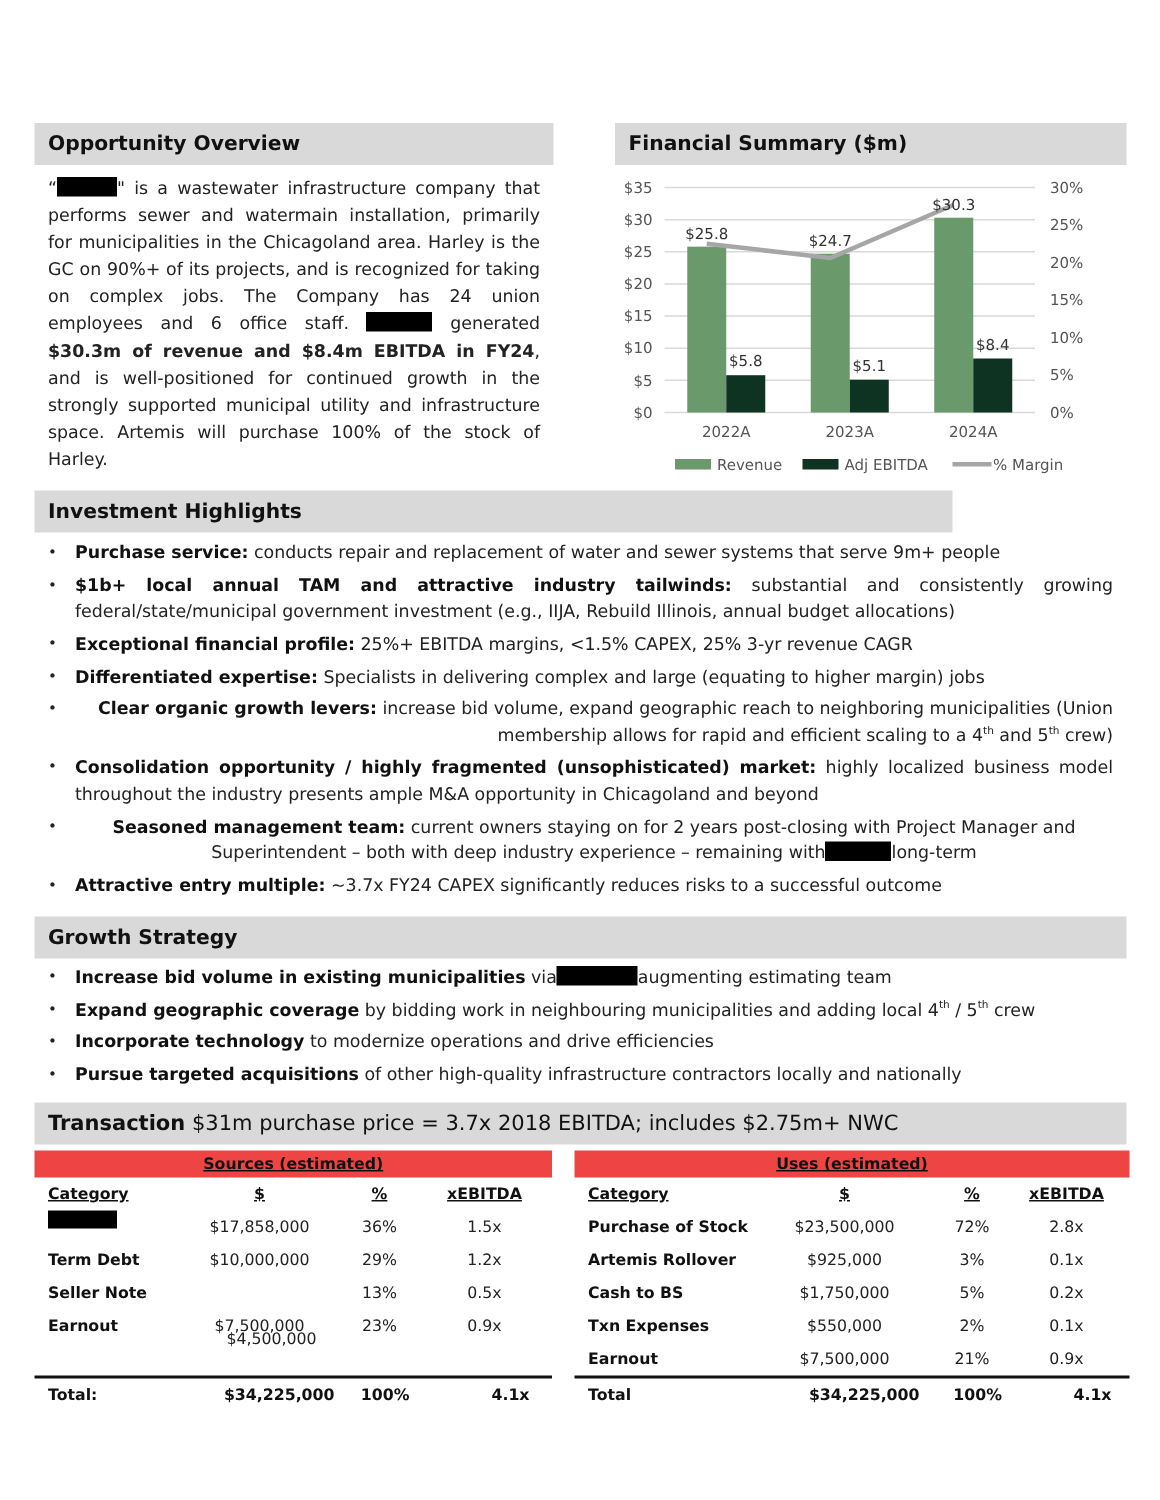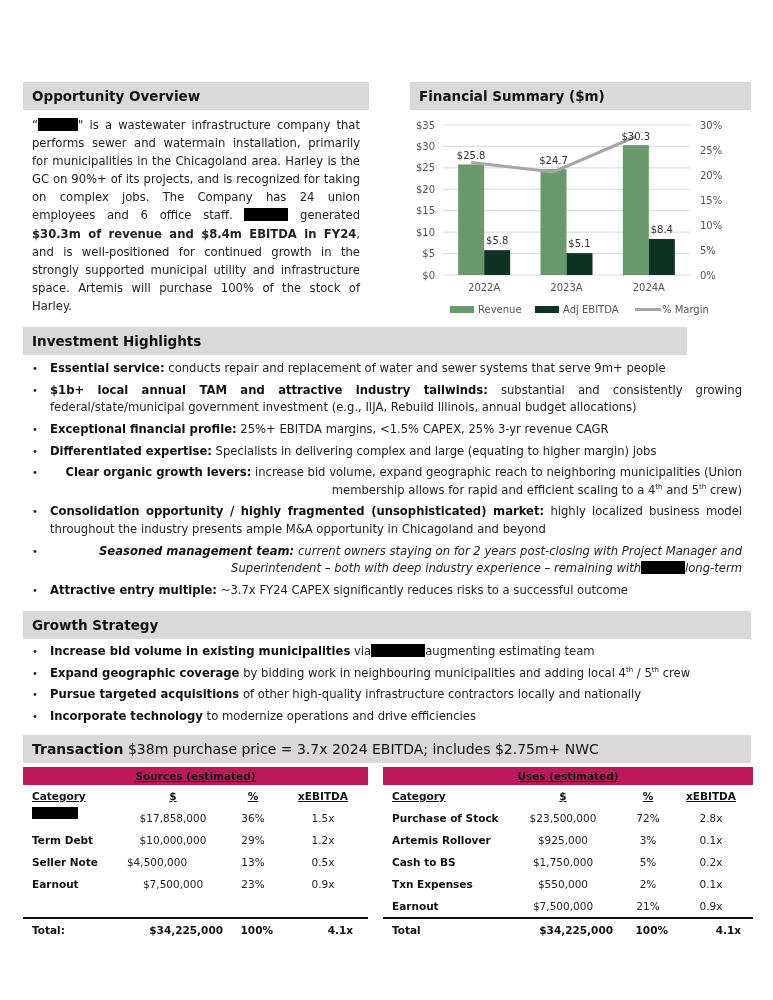--- a/index.html
+++ b/index.html
@@ -27,21 +27,21 @@
   .bullets li {
     position: relative; padding-left: 18px; font-size: 11.6px; line-height: 17.5px;
     color: #222; text-align: justify; margin-bottom: 4.2px;
   }
   .bullets li::before { content: "•"; position: absolute; left: 0; top: 0; font-size: 10px; }
   .bullets b { color: #111; }
   sup { font-size: 7px; vertical-align: 5px; line-height: 0; }
 
   .tbl { position: absolute; top: 767px; }
   .tbl-head {
-    background: #be185d; height: 18px; font-size: 10.5px; font-weight: bold;
+    background: #ef4444; height: 18px; font-size: 10.5px; font-weight: bold;
     text-align: center; line-height: 18px; text-decoration: underline; color: #111;
   }
   .row { position: relative; height: 22px; font-size: 10.5px; line-height: 22px; color: #222; }
   .row span { position: absolute; top: 0; }
   .row .cat { left: 9px; font-weight: bold; color: #111; }
   .row.hdr span { font-weight: bold; text-decoration: underline; color: #111; }
   .row .c { text-align: center; }
   .row.total span { font-weight: bold; color: #111; text-align: right; }
   .rule { height: 2px; background: #111; }
 </style>
@@ -101,46 +101,46 @@
       <text x="230.83333333333331" y="28.14285714285714" text-anchor="middle" class="dlabel">$30.3</text>
       <rect x="45" y="194" width="24" height="7" fill="#6a9a6c"></rect>
       <text x="73" y="201" class="tick">Revenue</text>
       <rect x="130" y="194" width="24" height="7" fill="#0f3322"></rect>
       <text x="158" y="201" class="tick">Adj EBITDA</text>
       <line x1="230" x2="256" y1="197.5" y2="197.5" stroke="#a6a6a6" stroke-width="3"></line>
       <text x="257" y="201" class="tick">% Margin</text>
     </svg>
 </div>
 
-<div class="sec-header" style="left:23px; top:327px; width:664px;">
+<div class="sec-header" style="left:23px; top:327px; width:612px;">
   <span>Investment Highlights</span>
 </div>
 <ul class="bullets" style="top:360px;">
-  <li><b>Essential service:</b><span> conducts repair and replacement of water and sewer systems that serve 9m+ people</span></li>
+  <li><b>Purchase service:</b><span> conducts repair and replacement of water and sewer systems that serve 9m+ people</span></li>
   <li><b>$1b+ local annual TAM and attractive industry tailwinds:</b><span> substantial and consistently growing federal/state/municipal government investment (e.g., IIJA, Rebuild Illinois, annual budget allocations)</span></li>
   <li><b>Exceptional financial profile:</b><span> 25%+ EBITDA margins, &lt;1.5% CAPEX, 25% 3-yr revenue CAGR</span></li>
   <li><b>Differentiated expertise:</b><span> Specialists in delivering complex and large (equating to higher margin) jobs</span></li>
   <li style="text-align:right;"><b>Clear organic growth levers:</b><span> increase bid volume, expand geographic reach to neighboring municipalities (Union membership allows for rapid and efficient scaling to a 4</span><sup>th</sup><span>  and 5</span><sup>th</sup><span> crew)</span></li>
   <li><b>Consolidation opportunity / highly fragmented (unsophisticated) market:</b><span> highly localized business model throughout the industry presents ample M&amp;A opportunity in Chicagoland and beyond</span></li>
-  <li style="text-align:right;font-style:italic;"><b>Seasoned management team:</b><span> current owners staying on for 2 years post-closing with Project Manager and Superintendent – both with deep industry experience – remaining with</span><span class="redact" style="width:44px;"></span><span>long-term</span></li>
+  <li style="text-align:center;"><b>Seasoned management team:</b><span> current owners staying on for 2 years post-closing with Project Manager and Superintendent – both with deep industry experience – remaining with</span><span class="redact" style="width:44px;"></span><span>long-term</span></li>
   <li><b>Attractive entry multiple:</b><span> ~3.7x FY24 CAPEX significantly reduces risks to a successful outcome</span></li>
 </ul>
 
 <div class="sec-header" style="left:23px; top:611px; width:728px;">
   <span>Growth Strategy</span>
 </div>
 <ul class="bullets" style="top:643px;">
   <li style="text-align:left;"><b>Increase bid volume in existing municipalities</b><span> via</span><span class="redact" style="width:54px;"></span><span>augmenting estimating team</span></li>
   <li style="text-align:left;"><b>Expand geographic coverage</b><span> by bidding work in neighbouring municipalities and adding local 4</span><sup>th</sup><span> / 5</span><sup>th</sup><span> crew</span></li>
+  <li><b>Incorporate technology</b><span> to modernize operations and drive efficiencies</span></li>
   <li><b>Pursue targeted acquisitions</b><span> of other high-quality infrastructure contractors locally and nationally</span></li>
-  <li><b>Incorporate technology</b><span> to modernize operations and drive efficiencies</span></li>
 </ul>
 
 <div class="sec-header" style="left:23px; top:735px; width:728px; font-size:14px;">
-  <span>Transaction</span><span class="norm"> $38m purchase price = 3.7x 2024 EBITDA; includes $2.75m+ NWC</span>
+  <span>Transaction</span><span class="norm"> $31m purchase price = 3.7x 2018 EBITDA; includes $2.75m+ NWC</span>
 </div>
 
 <div class="tbl" style="left:23px; width:345px;">
   <div class="tbl-head">Sources (estimated)</div>
   <div class="row hdr">
     <span style="left:9px;">Category</span>
     <span class="c" style="left:120px;width:60px;">$</span>
     <span class="c" style="left:215px;width:30px;">%</span>
     <span class="c" style="left:270px;width:60px;">xEBITDA</span>
   </div>
@@ -153,21 +153,21 @@
     <span class="c" style="left:270px;width:60px;">1.5x</span>
   </div>
   <div class="row">
     <span class="cat">Term Debt</span>
     <span class="c" style="left:100px;width:100px;">$10,000,000</span>
     <span class="c" style="left:210px;width:40px;">29%</span>
     <span class="c" style="left:270px;width:60px;">1.2x</span>
   </div>
   <div class="row">
     <span class="cat">Seller Note</span>
-    <span class="c" style="left:84px;width:100px;">$4,500,000</span>
+    <span class="c" style="left:108px;width:100px;margin-top:31px;">$4,500,000</span>
     <span class="c" style="left:210px;width:40px;">13%</span>
     <span class="c" style="left:270px;width:60px;">0.5x</span>
   </div>
   <div class="row">
     <span class="cat">Earnout</span>
     <span class="c" style="left:100px;width:100px;">$7,500,000</span>
     <span class="c" style="left:210px;width:40px;">23%</span>
     <span class="c" style="left:270px;width:60px;">0.9x</span>
   </div>
   <div class="row"></div>

